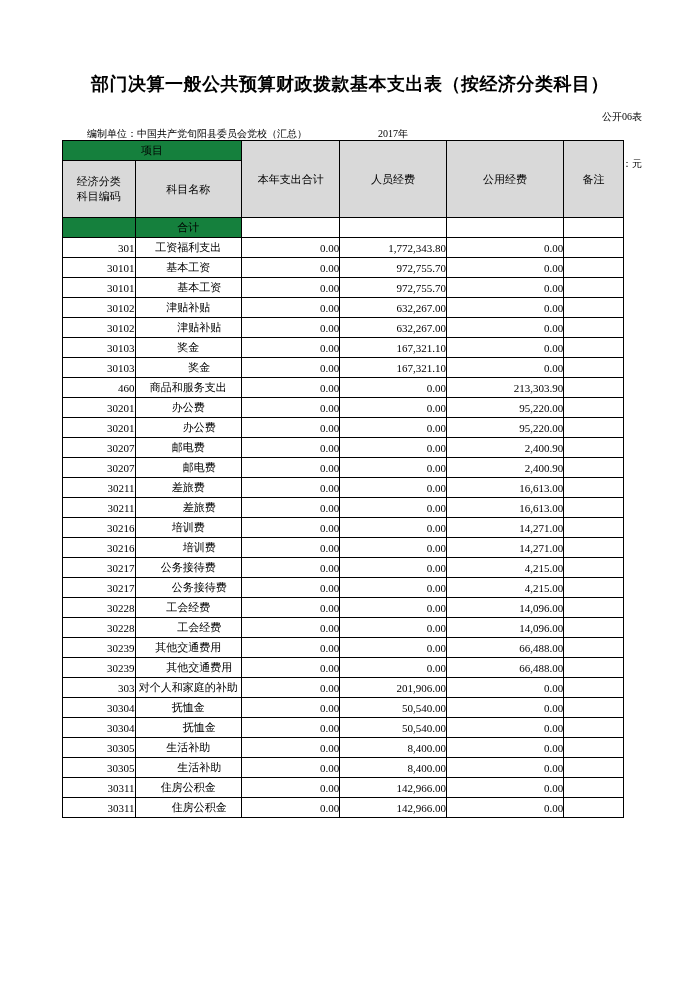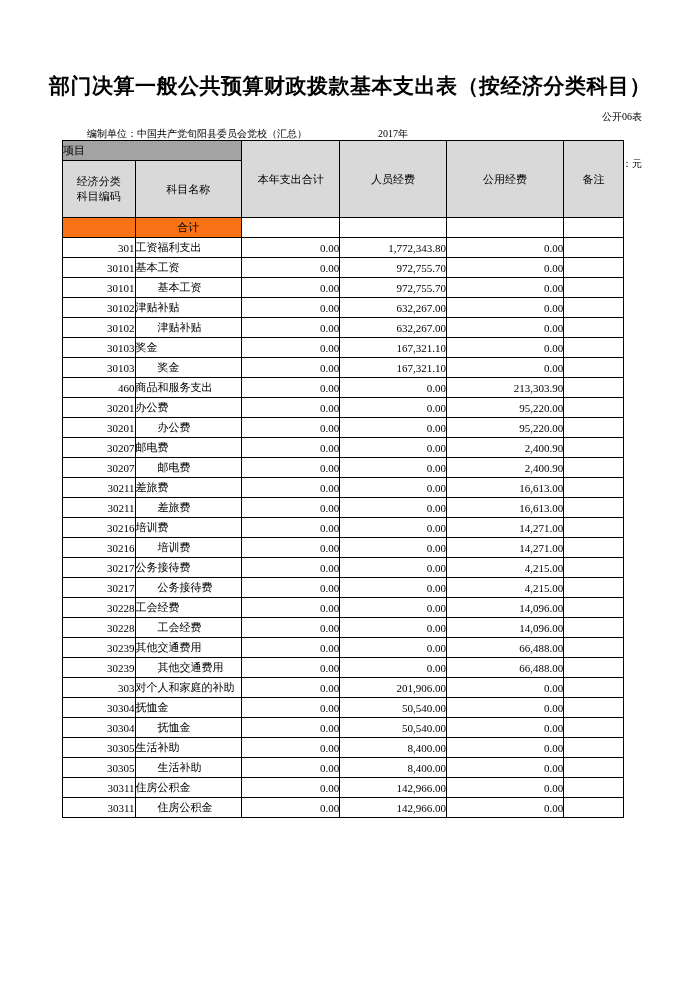--- a/index.html
+++ b/index.html
@@ -19,21 +19,21 @@
     width: 700px;
     height: 989px;
     box-sizing: border-box;
   }
   .title {
     position: absolute;
     top: 72px;
     left: 0;
     width: 700px;
     text-align: center;
-    font-size: 21px;
+    font-size: 18px;
     font-weight: bold;
     letter-spacing: 0.5px;
     font-family: "Liberation Serif", "DejaVu Serif", serif;
   }
   .form-code {
     position: absolute;
     top: 110px;
     right: 58px;
     font-size: 10px;
     margin-left: 19px;
@@ -78,39 +78,39 @@
     height: 19px;
     font-weight: normal;
     font-size: 11px;
     vertical-align: middle;
   }
   .hdr {
     background: #d9d9d9;
     text-align: center;
   }
   .hdr-项目 {
-    background: #a3a3a3;
-    text-align: left;
+    background: #15803d;
+    text-align: center;
     font-size: 11px;
     height: 17px;
   }
   .total-row td {
-    background: #f97316;
+    background: #15803d;
   }
   .total-label {
     text-align: center;
   }
   td.code {
     padding-left: 5px;
     text-align: right;
     font-family: "Liberation Serif", "DejaVu Serif", serif;
   }
   td.name {
     padding-left: 10px;
-    text-align: left;
+    text-align: center;
   }
   td.name.indent {
     padding-left: 22px;
   }
   td.num {
     text-align: right;
     padding-right: 6px;
     font-family: "Liberation Serif", "DejaVu Serif", serif;
   }
   td.blank {

